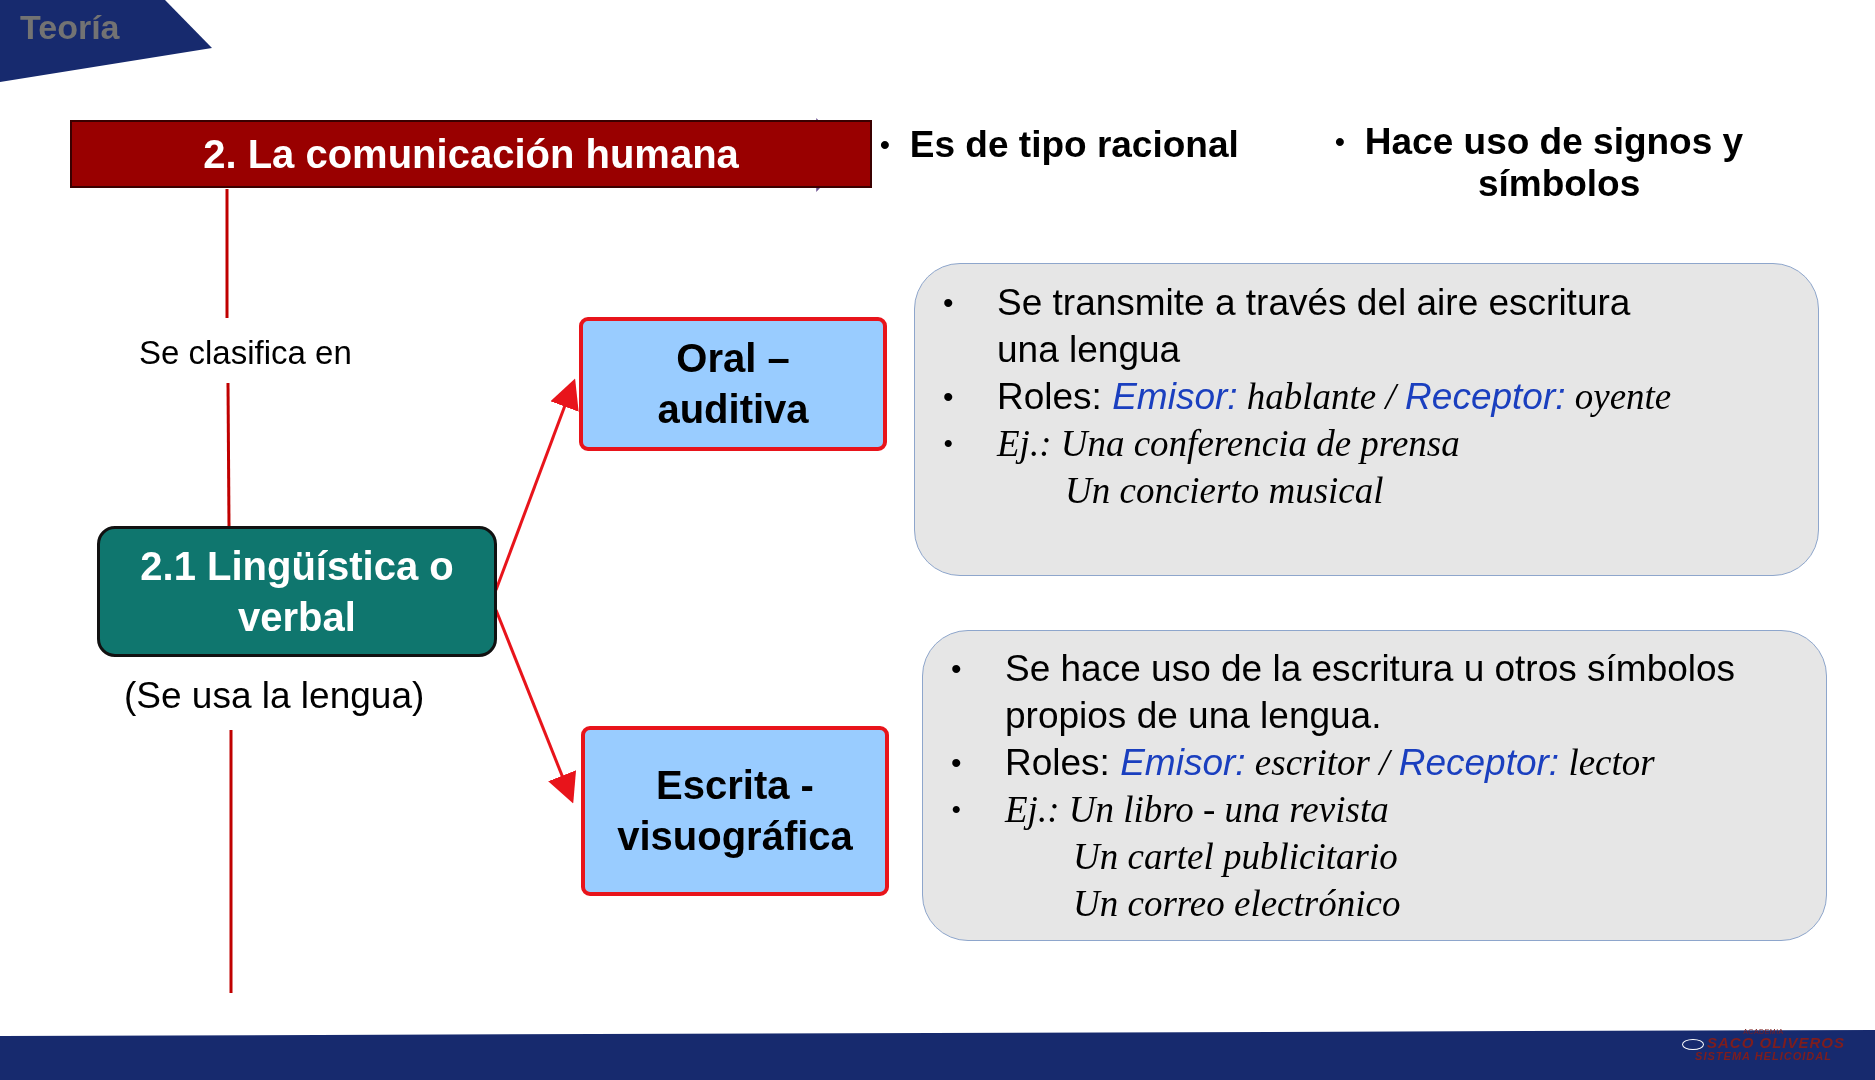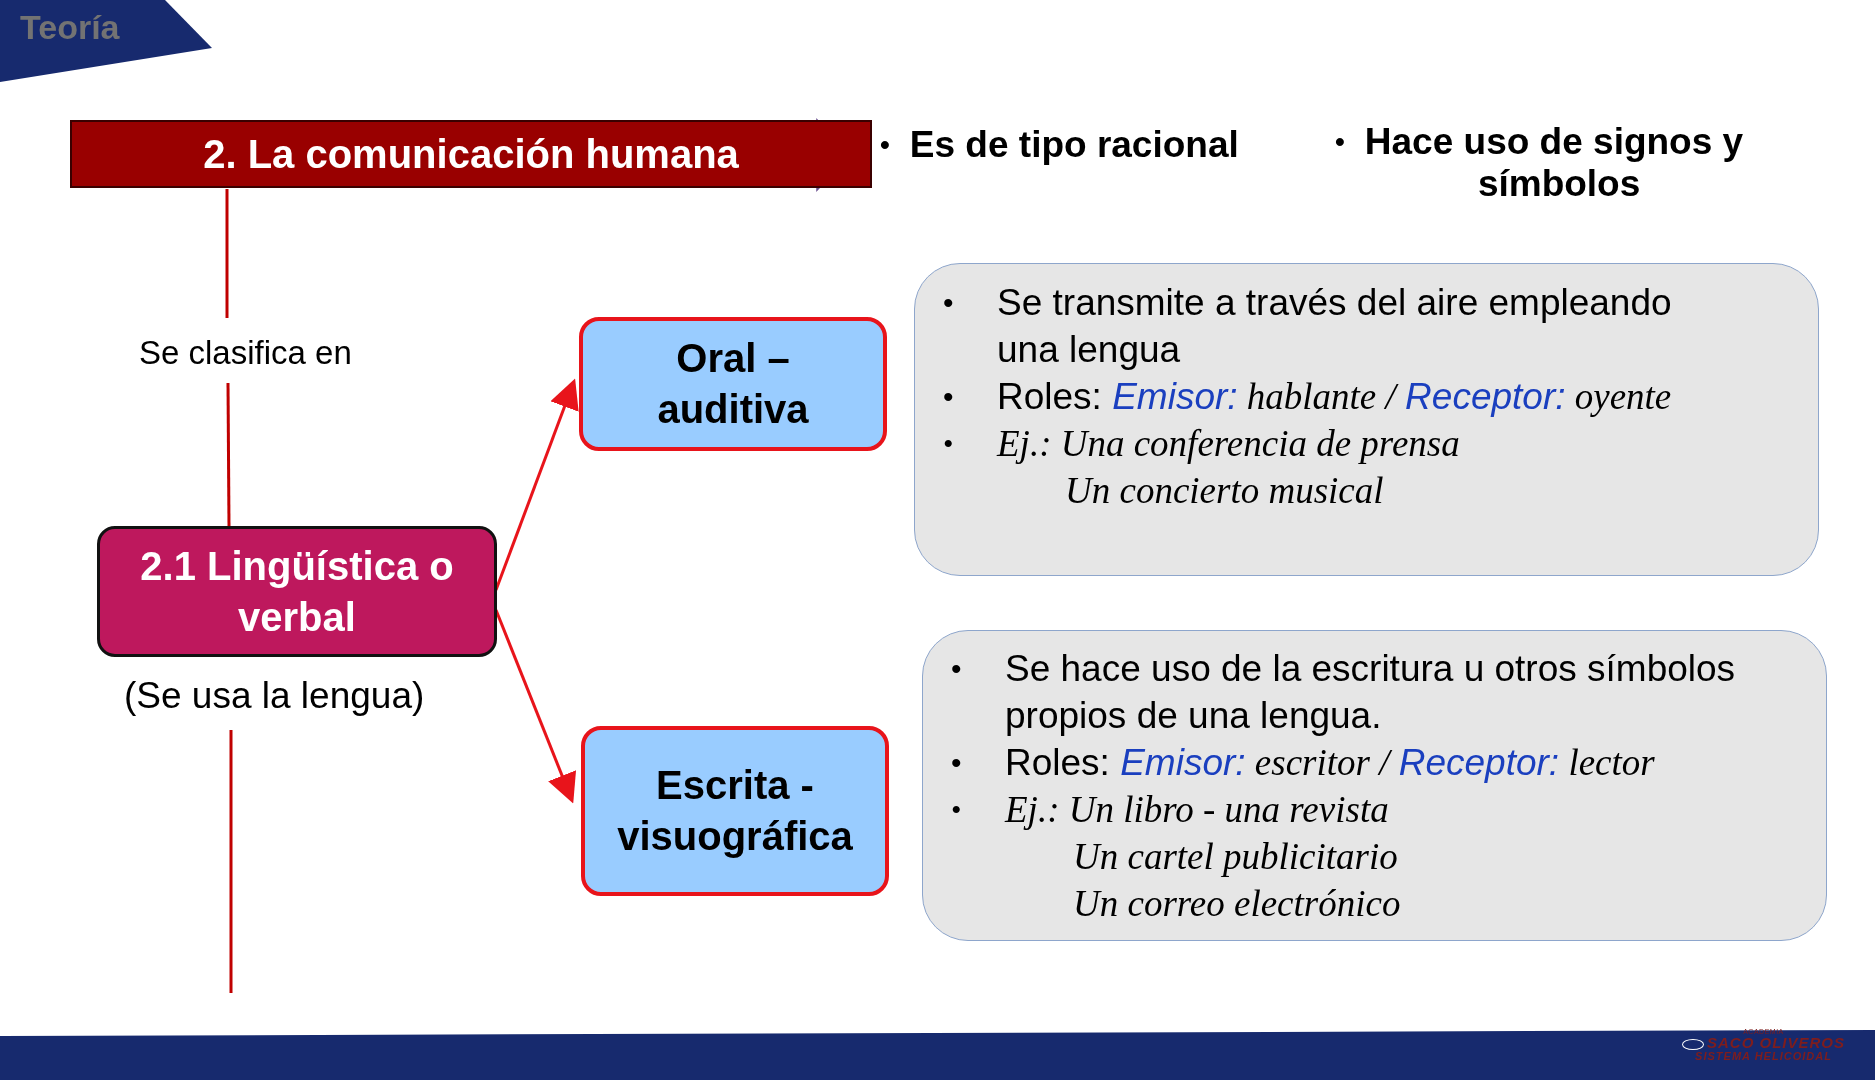--- a/index.html
+++ b/index.html
@@ -6,25 +6,25 @@
   body { width:1875px; height:1080px; position:relative; overflow:hidden; background:#ffffff;
          font-family:"Liberation Sans", sans-serif; color:#000; }
   svg.layer { position:absolute; left:0; top:0; }
   .tag-text { position:absolute; left:20px; top:8px; color:#737373; font-weight:bold; font-size:34px; }
   .title-box { position:absolute; left:70px; top:120px; width:802px; height:68px; background:#990000;
                border:2px solid #3a0000; box-sizing:border-box; color:#fff; font-weight:bold; font-size:40px;
                display:flex; align-items:center; justify-content:center; }
   .feature { position:absolute; font-weight:bold; font-size:37px; line-height:42px; }
   .feature .dot { display:inline-block; margin-right:20px; font-size:28px; vertical-align:top; }
   .label { position:absolute; font-weight:normal; }
-  .main-node { position:absolute; left:97px; top:526px; width:400px; height:131px; background:#be185d;
+  .main-node { position:absolute; left:97px; top:526px; width:400px; height:131px; background:#0f766e;
                border:3px solid #111; border-radius:18px; box-sizing:border-box; color:#fff; font-weight:bold;
                font-size:40px; line-height:51px; text-align:center; display:flex; flex-direction:column;
                justify-content:center; }
-  .sub-node { position:absolute; background:#99ccff; border:4px solid #e8141b; border-radius:20px; box-sizing:border-box;
+  .sub-node { position:absolute; background:#99ccff; border:4px solid #e8141b; border-radius:9px; box-sizing:border-box;
               font-weight:bold; font-size:40px; line-height:51px; text-align:center; display:flex; flex-direction:column;
               justify-content:center; }
   .info-box { position:absolute; background:#e6e6e6; border:1.5px solid #8ea6cc; border-radius:46px; box-sizing:border-box;
               font-size:37px; line-height:47px; }
   .info-box .row { position:relative; padding-left:82px; white-space:nowrap; }
   .info-box .bullet { position:absolute; left:28px; top:0; font-size:30px; }
   .blue { color:#1a3fbf; font-style:italic;text-align:center; }
   .it { font-style:italic;font-family:Liberation Serif, serif; }
   .ind { padding-left:150px !important; }
   .logo { position:absolute; right:30px; top:1028px; text-align:center; color:#7f1d1d; font-weight:bold; }
@@ -81,21 +81,21 @@
   <div>Oral –</div>
   <div>auditiva</div>
 </div>
 
 <div class="sub-node" style="left:581px; top:726px; width:308px; height:170px;">
   <div>Escrita -</div>
   <div>visuográfica</div>
 </div>
 
 <div class="info-box" style="left:914px; top:263px; width:905px; height:313px; padding-top:15px;">
-  <div class="row"><span class="bullet">•</span><span>Se  transmite a través del aire empleando</span></div>
+  <div class="row"><span class="bullet">•</span><span>Se  transmite a través del aire escritura</span></div>
   <div class="row">una lengua</div>
   <div class="row"><span class="bullet">•</span><span>Roles: </span><span class="blue">Emisor:</span><span class="it"> hablante / </span><span class="blue">Receptor:</span><span class="it"> oyente</span></div>
   <div class="row it"><span class="bullet" style="font-style:normal;">•</span><span>Ej.: </span><span>Una conferencia de prensa</span></div>
   <div class="row it ind">Un concierto musical</div>
 </div>
 
 <div class="info-box" style="left:922px; top:630px; width:905px; height:311px; padding-top:14px;">
   <div class="row"><span class="bullet">•</span><span>Se hace uso de la escritura u otros símbolos</span></div>
   <div class="row">propios de una lengua.</div>
   <div class="row"><span class="bullet">•</span><span>Roles: </span><span class="blue">Emisor:</span><span class="it"> escritor / </span><span class="blue">Receptor:</span><span class="it"> lector</span></div>

